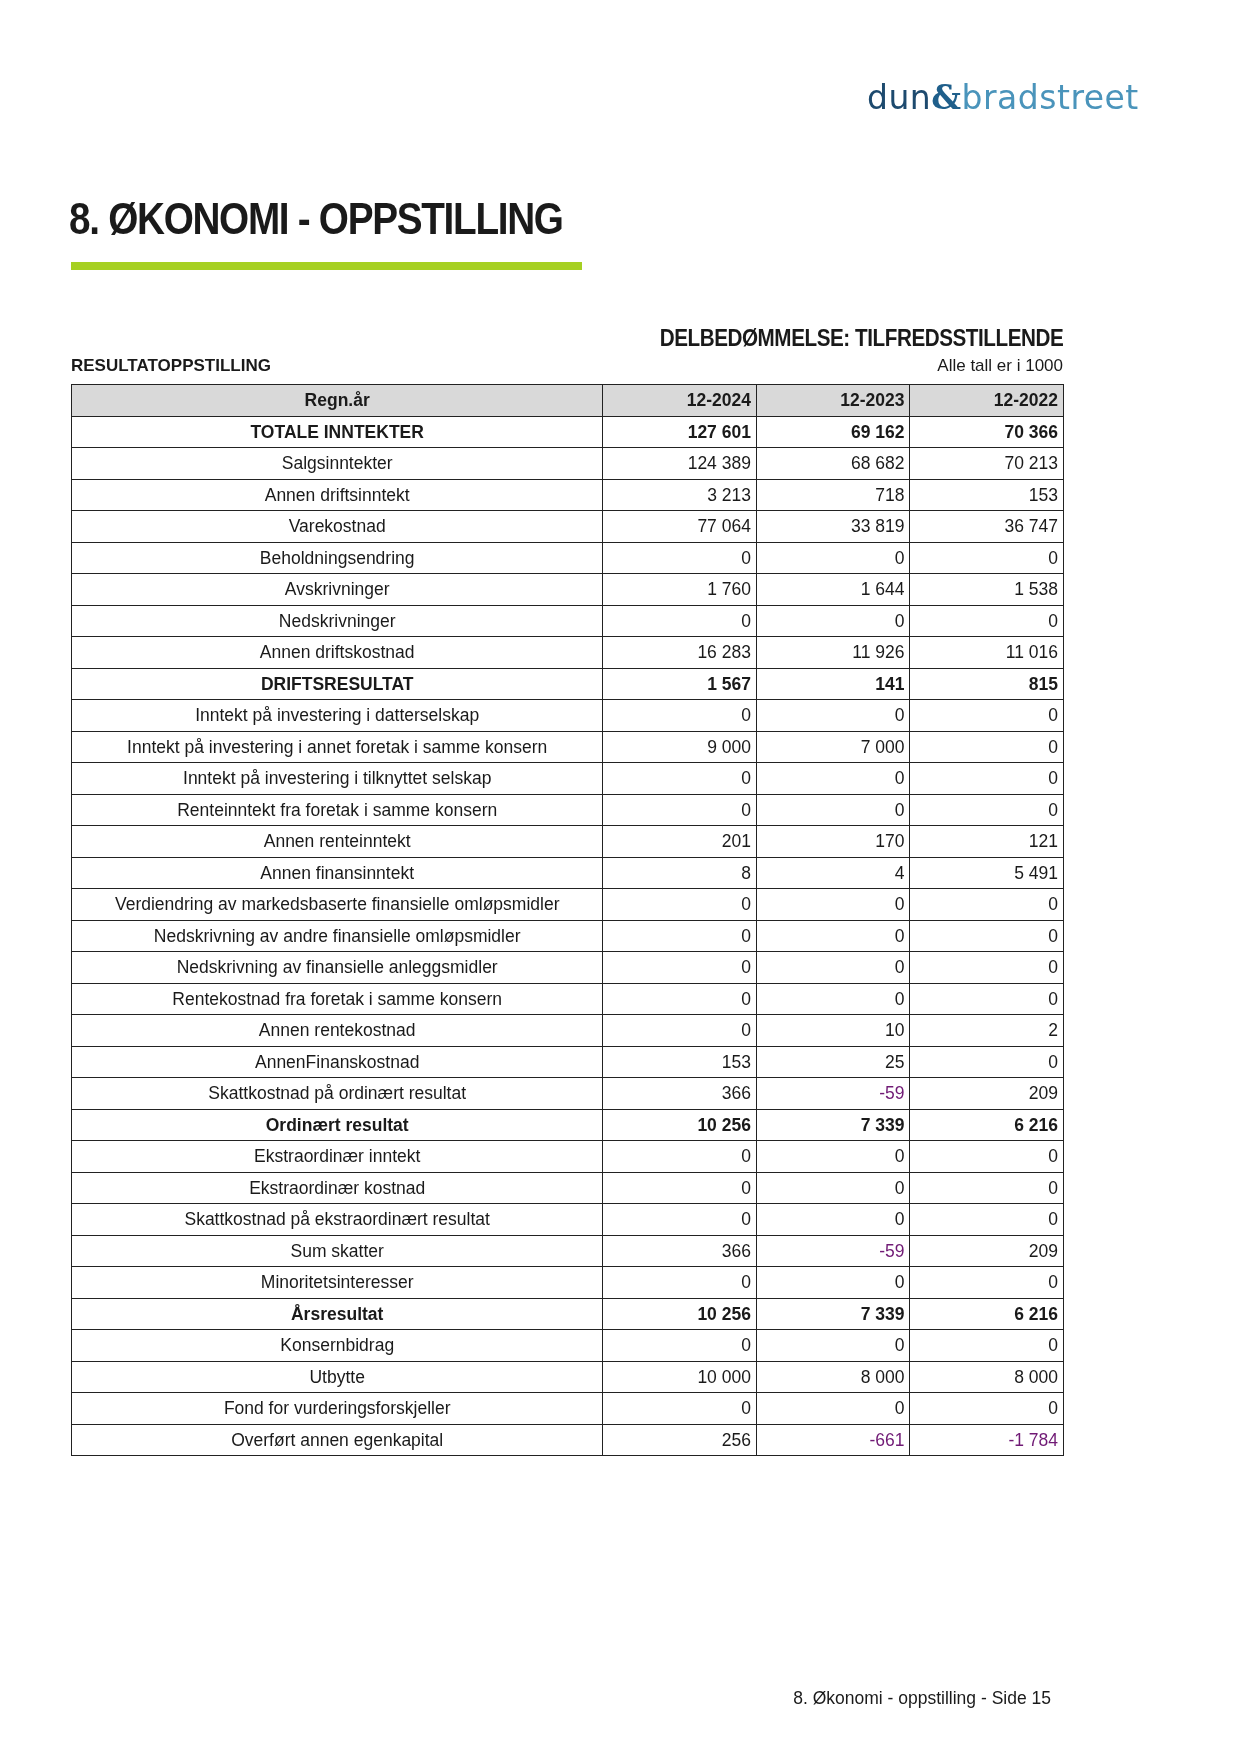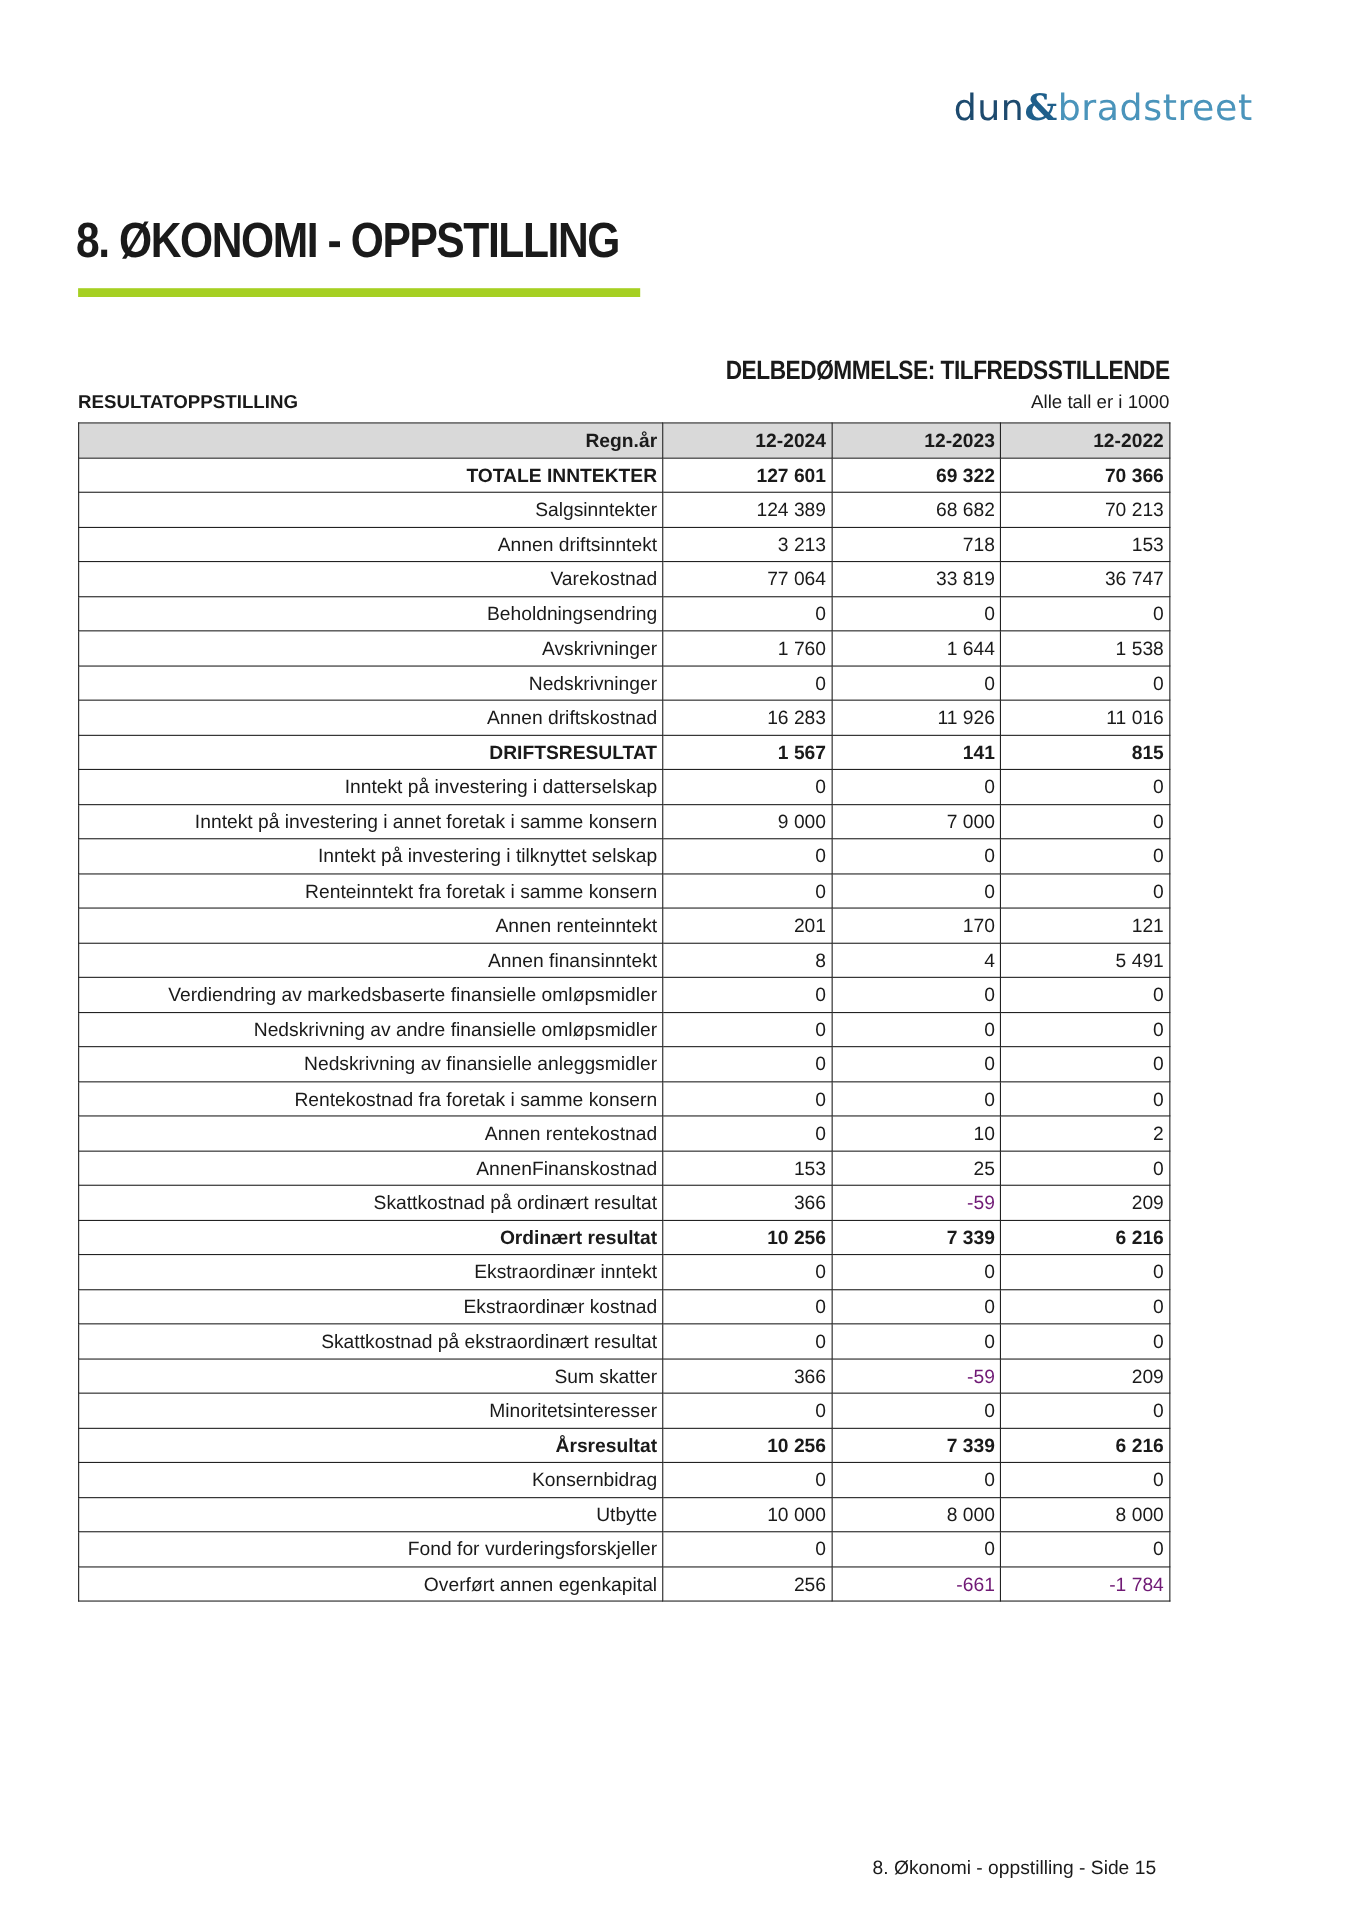--- a/index.html
+++ b/index.html
@@ -16,21 +16,21 @@
                 transform: scaleX(0.86); transform-origin: left center; white-space: nowrap; }
   .title-bar { position: absolute; left: 71px; top: 262px; width: 511px; height: 8px; background: #a6d022; }
   .rating { position: absolute; right: 178px; top: 324px; font-weight: bold; font-size: 24px;
             letter-spacing: -0.5px; transform: scaleX(0.86); transform-origin: right center; white-space: nowrap; }
   .section-label { position: absolute; left: 71px; top: 356px; font-weight: bold; font-size: 17px; }
   .units { position: absolute; right: 178px; top: 356px; font-size: 17px; margin-left: 48px; }
   table.fin { position: absolute; left: 71px; top: 384px; width: 993px; border-collapse: collapse;
               font-size: 17.5px; }
   table.fin td, table.fin th { border: 1px solid #222; height: 30.5px; padding: 0 5px; line-height: 30px; }
   table.fin th { background: #d9d9d9; font-weight: bold; }
-  table.fin th.lbl, table.fin td.lbl { text-align: right; width: 522px; }
+  table.fin th.lbl, table.fin td.lbl { text-align: center; width: 522px; }
   table.fin th.num, table.fin td.num { text-align: right; width: 143px; }
   tr.bold td { font-weight: bold; }
   .neg { color: #701a75; }
   .footer { position: absolute; right: 190px; top: 1688px; font-size: 17.5px; }
 </style>
 </head>
 <body>
 
 <div class="logo">
   <span class="dun">dun</span><span class="amp">&amp;</span><span class="brad">bradstreet</span>
@@ -49,21 +49,21 @@
       <th class="lbl">Regn.år</th>
       <th class="num">12-2024</th>
       <th class="num">12-2023</th>
       <th class="num">12-2022</th>
     </tr>
   </thead>
   <tbody id="rows">
       <tr class="bold">
         <td class="lbl">TOTALE INNTEKTER</td>
         <td class="num">127 601</td>
-        <td class="num">69 322</td>
+        <td class="num">69 162</td>
         <td class="num">70 366</td>
       </tr>
       <tr>
         <td class="lbl">Salgsinntekter</td>
         <td class="num">124 389</td>
         <td class="num">68 682</td>
         <td class="num">70 213</td>
       </tr>
       <tr>
         <td class="lbl">Annen driftsinntekt</td>

